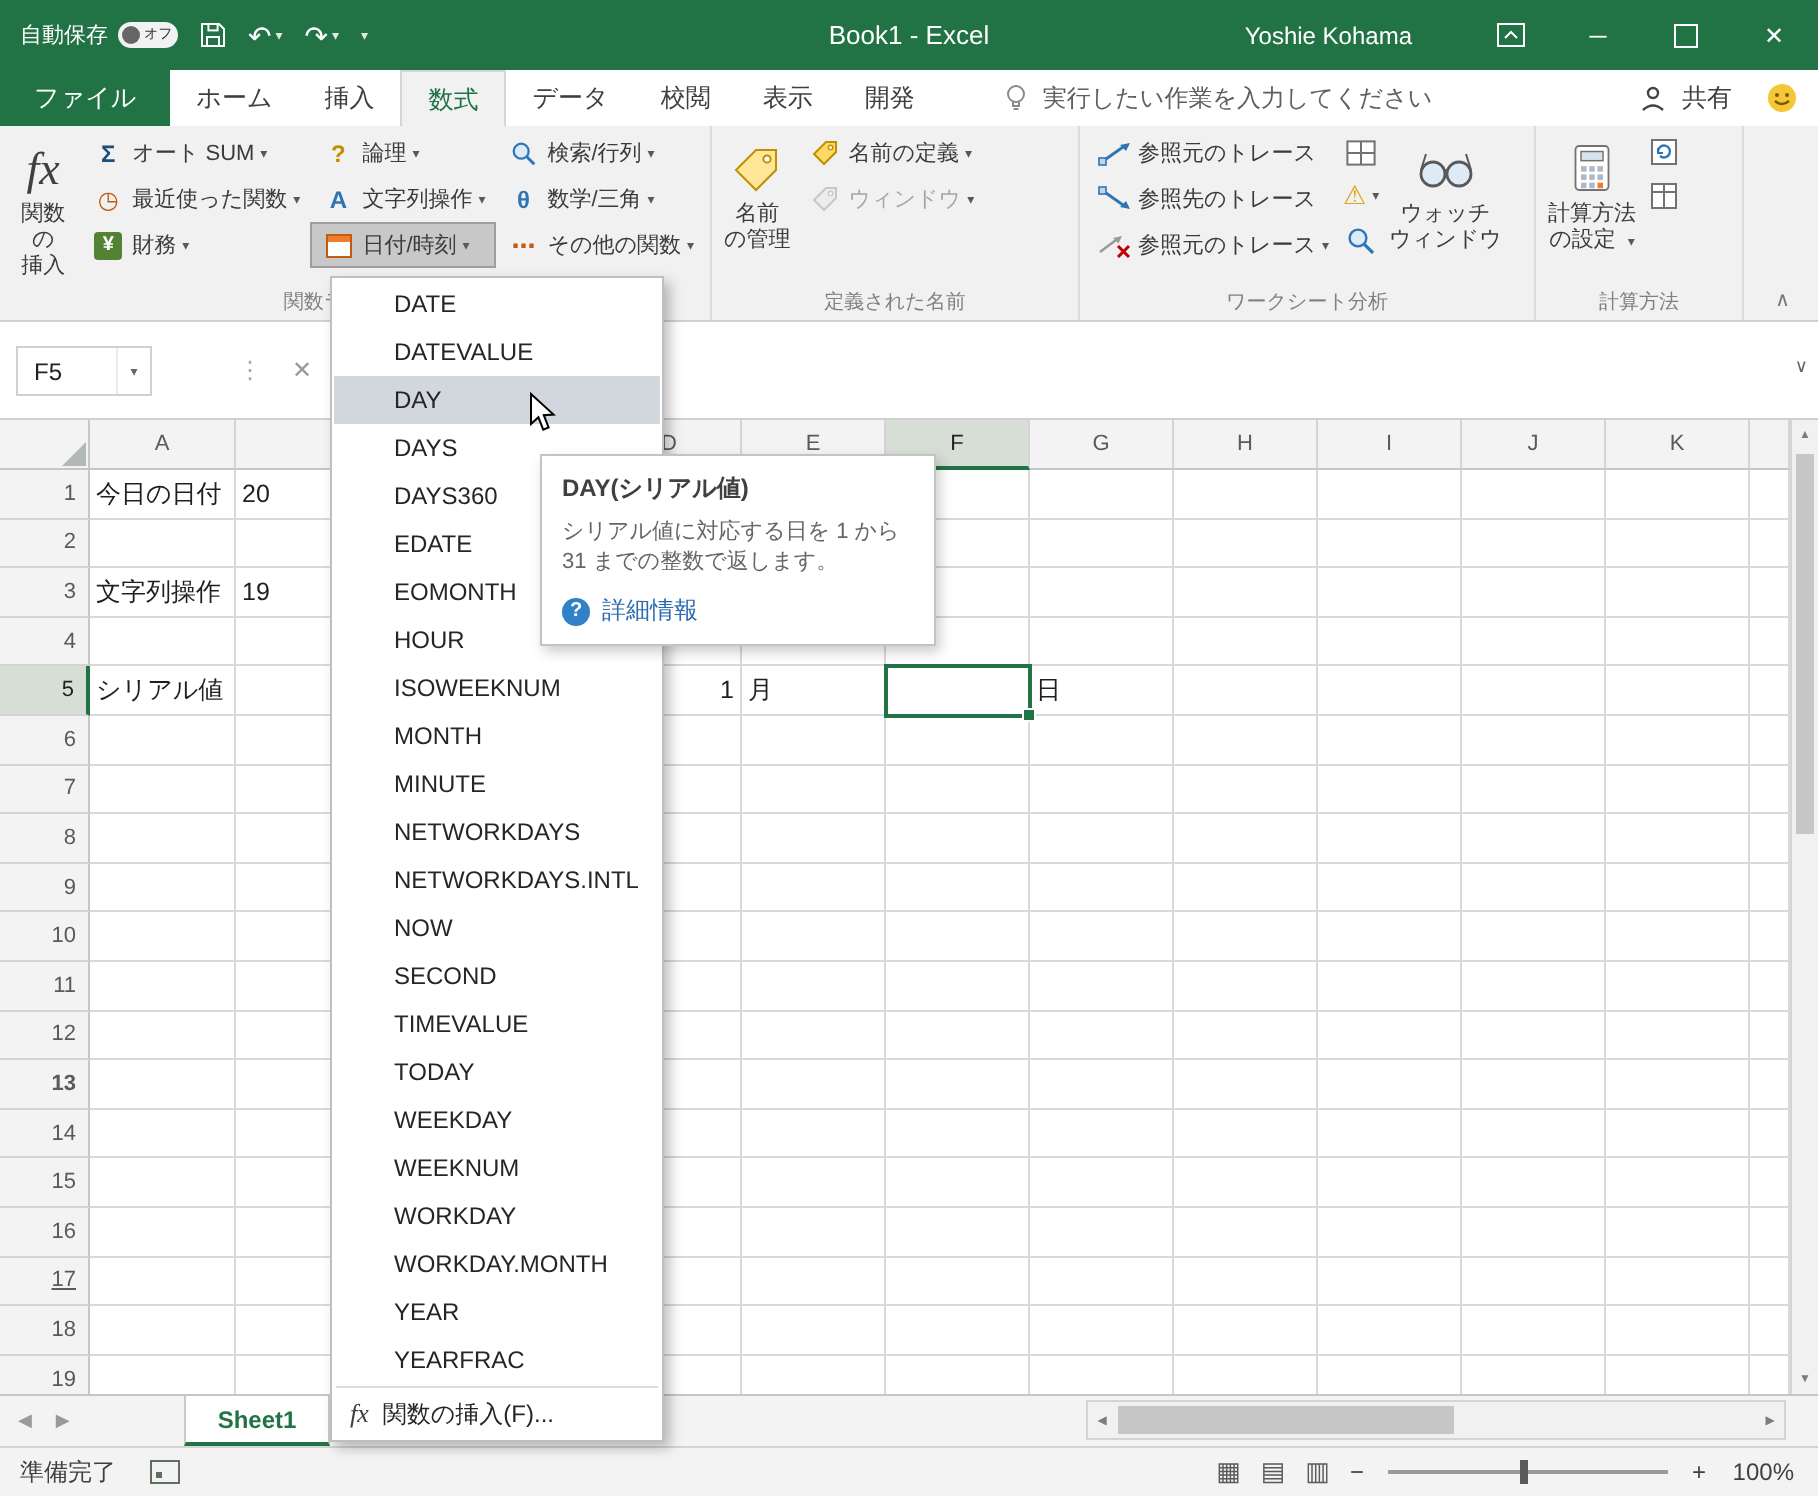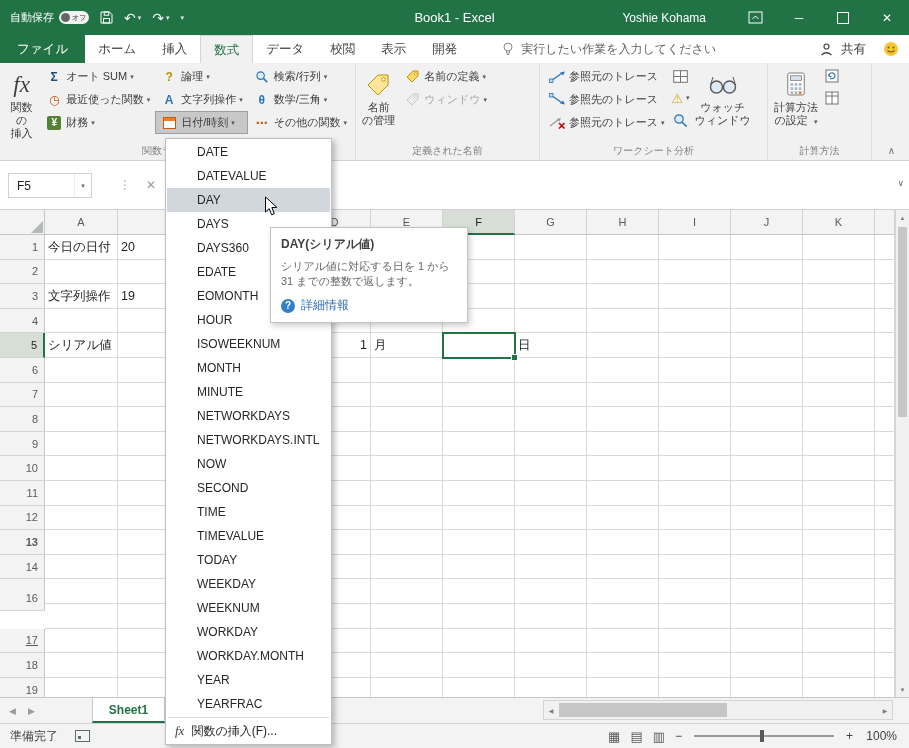--- a/index.html
+++ b/index.html
@@ -51,21 +51,21 @@
   .c-blue{color:#1f4e79}.c-dblue{color:#2e75b6}.c-orange{color:#c55a11}.c-gold{color:#bf8f00}
   .yen{background:#548235;color:#fff;border-radius:2px;font-size:10px;width:14px;height:14px;line-height:14px;text-align:center;font-weight:bold}
   .cal-ic{width:13px;height:12px;border:1px solid #c55a11;background:#fff;position:relative;box-sizing:border-box}
   .cal-ic::before{content:"";position:absolute;top:0;left:0;right:0;height:3px;background:#ed7d31}
   .warn{color:#dba617;font-size:13px;font-weight:bold}
   .iconbtn{width:22px;height:22px;display:flex;align-items:center;justify-content:center}
   #collapse-ribbon{position:absolute;right:14px;bottom:4px;color:#777;font-size:10px}
 
   
   #formulabar{position:absolute;top:161px;left:0;right:0;height:49px;background:#fff;border-bottom:1px solid #cfcfcf;box-sizing:border-box}
-  .namebox{position:absolute;left:8px;top:12px;width:84px;height:25px;border:1px solid #d0d0d0;display:flex;align-items:center;font-size:12px;color:#222;box-sizing:border-box;background:#fff}
+  .namebox{position:absolute;left:8px;top:12px;width:68px;height:25px;border:1px solid #d0d0d0;display:flex;align-items:center;font-size:12px;color:#222;box-sizing:border-box;background:#fff}
   .namebox-text{flex:1;padding-left:8px}
   .namebox-caret{width:16px;height:100%;display:flex;align-items:center;justify-content:center;font-size:7px;color:#666;border-left:1px solid #ebebeb}
   .fb-dots{position:absolute;left:119px;top:17px;color:#a8a8a8;font-size:12px}
   .fb-btn{position:absolute;top:14px;width:20px;height:20px;display:flex;align-items:center;justify-content:center;font-size:12px;color:#9b9b9b}
   #fb-cancel{left:141px}#fb-enter{left:163px}
   #fb-fx{left:185px;font-family:"Liberation Serif","DejaVu Serif",serif;font-style:italic;color:#666}
   .fb-input{position:absolute;left:210px;top:12px;right:26px;height:25px;border-left:1px solid #e3e3e3;background:#fff}
   .fb-expand{position:absolute;right:5px;top:17px;font-size:9px;color:#666}
 
   
@@ -643,21 +643,21 @@
     <div class="cell" style="left: 227px; top: 369.4px; width: 72px; height: 24.6px;"></div>
     <div class="cell" style="left: 299px; top: 369.4px; width: 72px; height: 24.6px;"></div>
     <div class="cell" style="left: 371px; top: 369.4px; width: 72px; height: 24.6px;"></div>
     <div class="cell" style="left: 443px; top: 369.4px; width: 72px; height: 24.6px;"></div>
     <div class="cell" style="left: 515px; top: 369.4px; width: 72px; height: 24.6px;"></div>
     <div class="cell" style="left: 587px; top: 369.4px; width: 72px; height: 24.6px;"></div>
     <div class="cell" style="left: 659px; top: 369.4px; width: 72px; height: 24.6px;"></div>
     <div class="cell" style="left: 731px; top: 369.4px; width: 72px; height: 24.6px;"></div>
     <div class="cell" style="left: 803px; top: 369.4px; width: 72px; height: 24.6px;"></div>
     <div class="cell" style="left: 875px; top: 369.4px; width: 20px; height: 24.6px;"></div>
-    <div class="row-hdr" style="top: 376px; height: 24.6px; padding-left: 17px;">16</div>
+    <div class="row-hdr" style="top: 394px; height: 24.6px; padding-left: 17px;">16</div>
     <div class="cell" style="left: 45px; top: 394px; width: 73px; height: 24.6px;"></div>
     <div class="cell" style="left: 118px; top: 394px; width: 109px; height: 24.6px;"></div>
     <div class="cell" style="left: 227px; top: 394px; width: 72px; height: 24.6px;"></div>
     <div class="cell" style="left: 299px; top: 394px; width: 72px; height: 24.6px;"></div>
     <div class="cell" style="left: 371px; top: 394px; width: 72px; height: 24.6px;"></div>
     <div class="cell" style="left: 443px; top: 394px; width: 72px; height: 24.6px;"></div>
     <div class="cell" style="left: 515px; top: 394px; width: 72px; height: 24.6px;"></div>
     <div class="cell" style="left: 587px; top: 394px; width: 72px; height: 24.6px;"></div>
     <div class="cell" style="left: 659px; top: 394px; width: 72px; height: 24.6px;"></div>
     <div class="cell" style="left: 731px; top: 394px; width: 72px; height: 24.6px;"></div>
@@ -749,21 +749,20 @@
       <div class="menu-item">EDATE</div>
       <div class="menu-item">EOMONTH</div>
       <div class="menu-item">HOUR</div>
       <div class="menu-item">ISOWEEKNUM</div>
       <div class="menu-item">MONTH</div>
       <div class="menu-item">MINUTE</div>
       <div class="menu-item">NETWORKDAYS</div>
       <div class="menu-item">NETWORKDAYS.INTL</div>
       <div class="menu-item">NOW</div>
       <div class="menu-item">SECOND</div>
-      <div class="menu-item">TIME</div>
       <div class="menu-item">TIMEVALUE</div>
       <div class="menu-item">TODAY</div>
       <div class="menu-item">WEEKDAY</div>
       <div class="menu-item">WEEKNUM</div>
       <div class="menu-item">WORKDAY</div>
       <div class="menu-item">WORKDAY.MONTH</div>
       <div class="menu-item">YEAR</div>
       <div class="menu-item">YEARFRAC</div>
     </div>
   <div class="menu-sep"></div>

